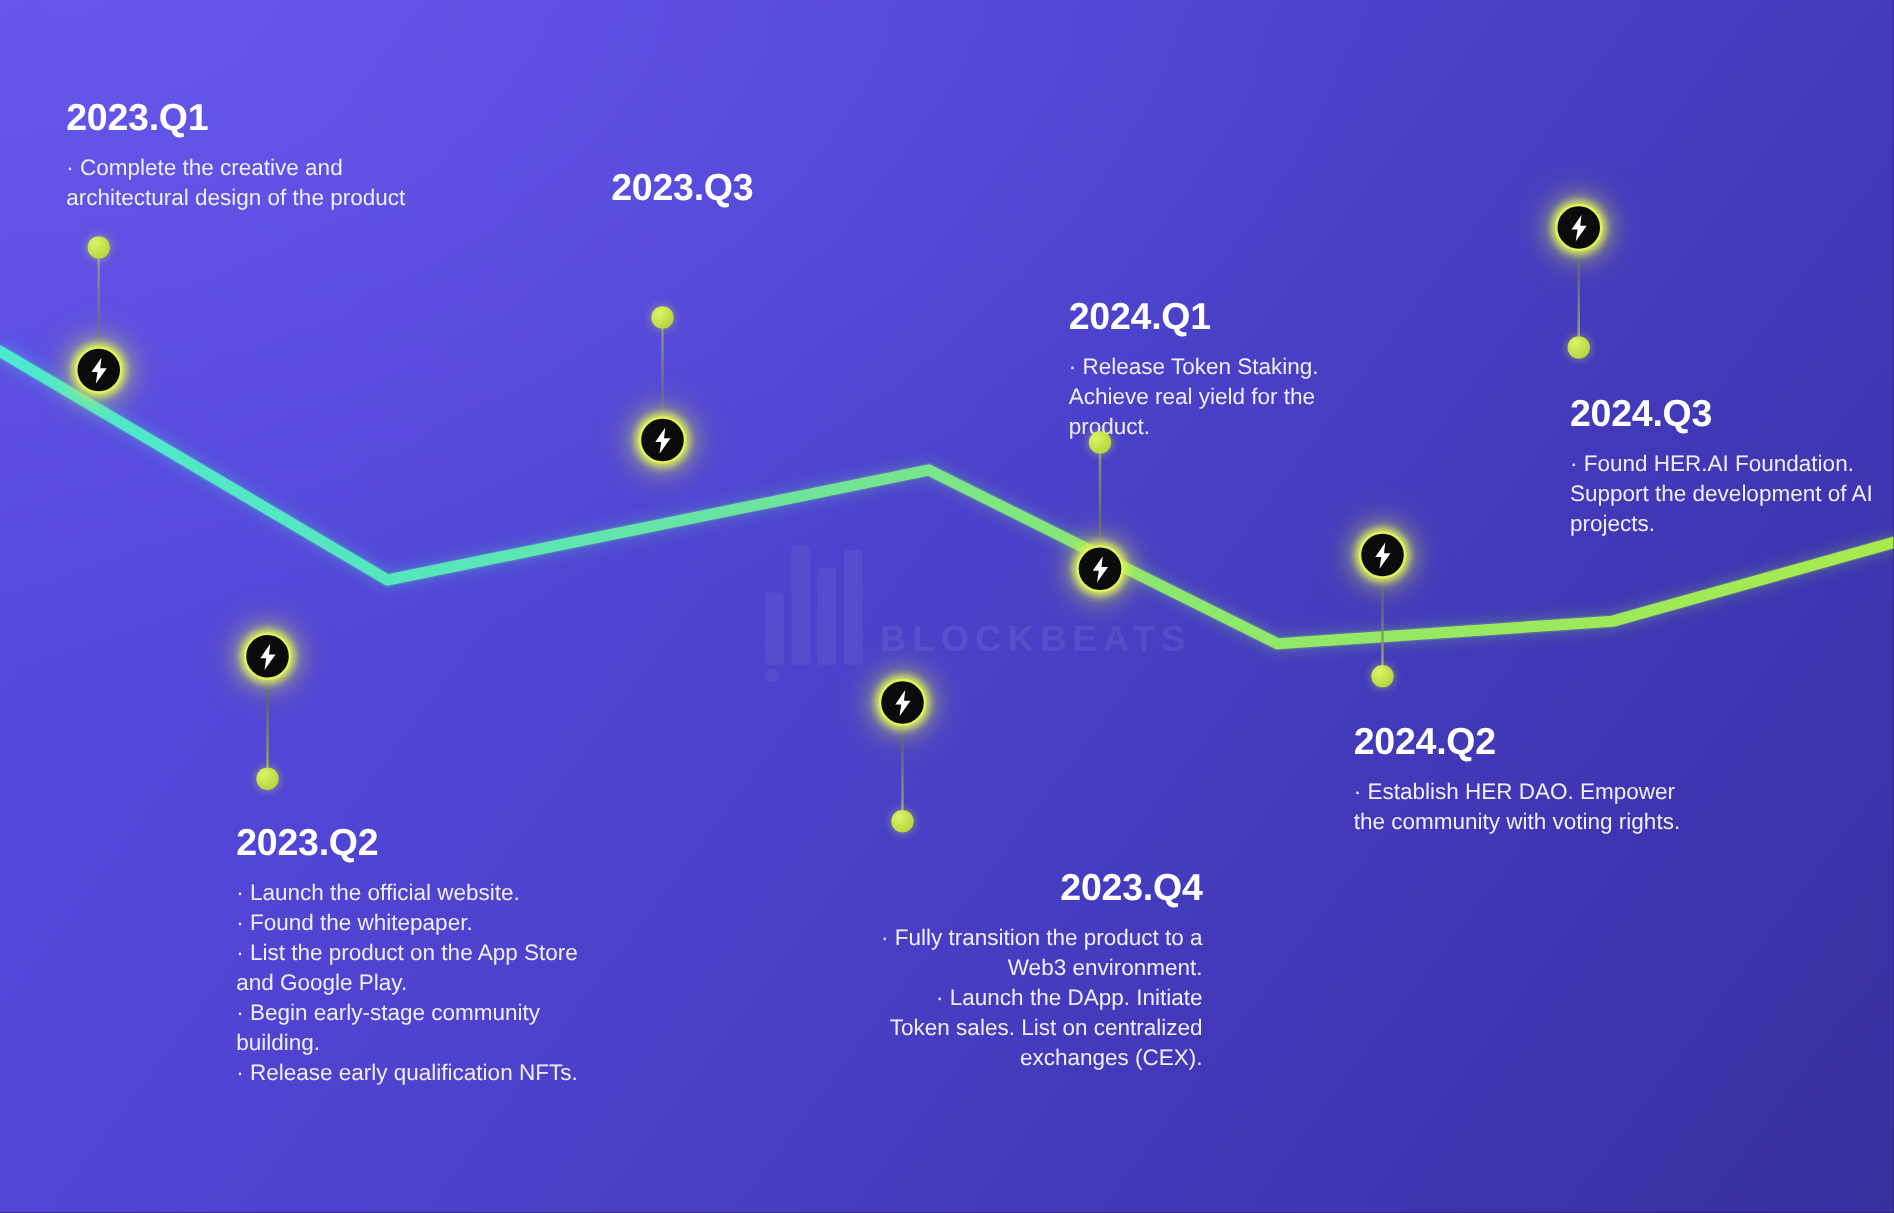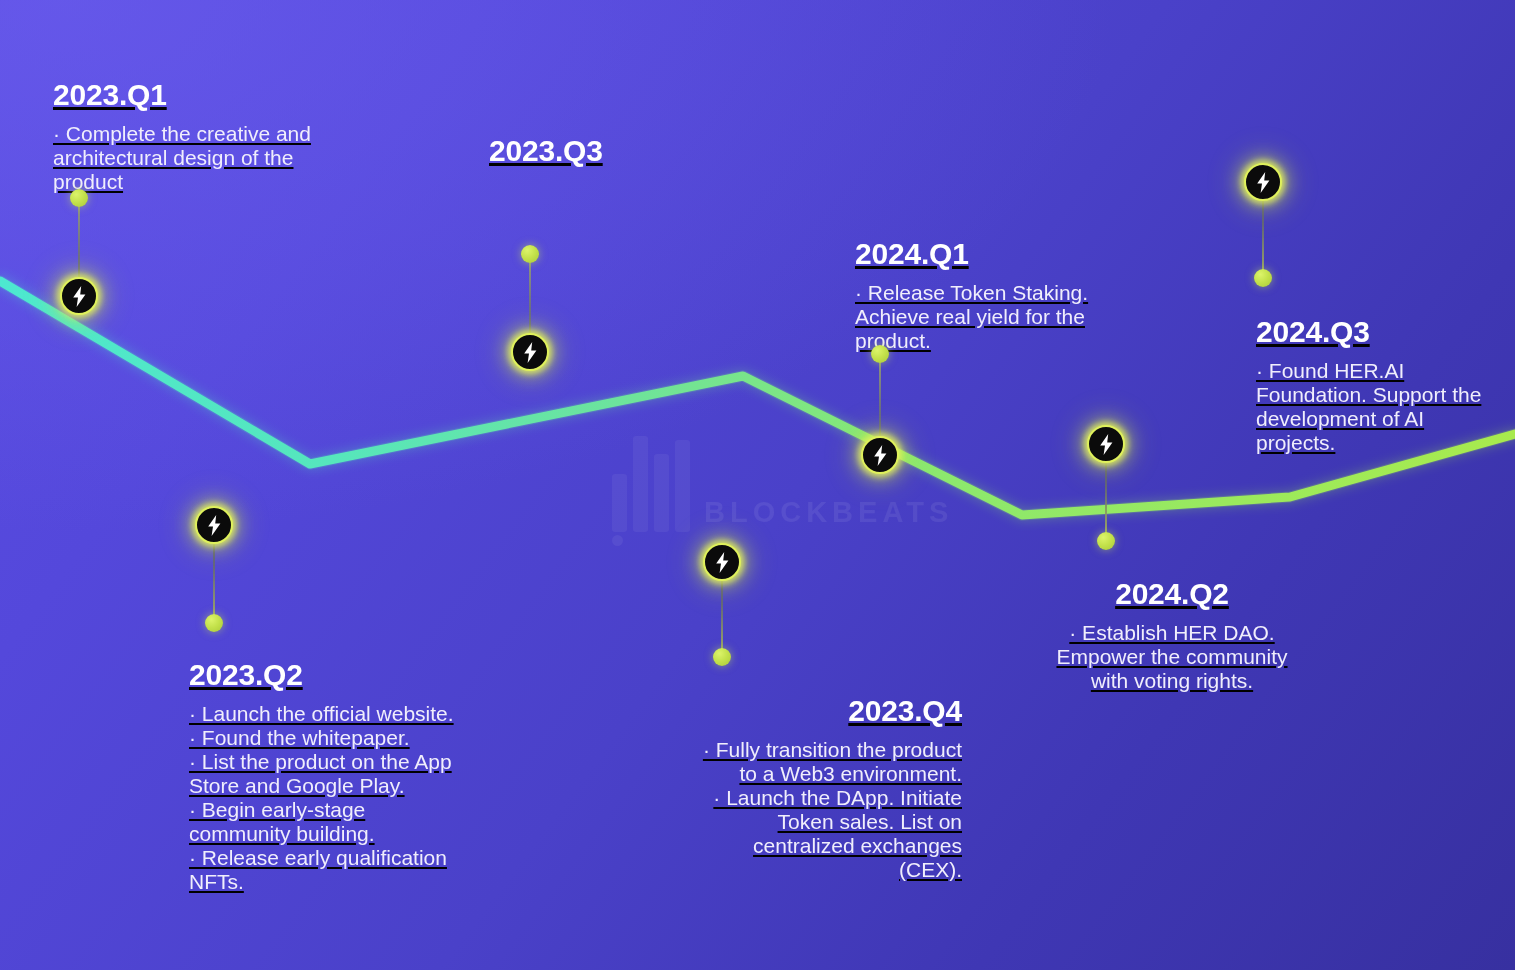--- a/index.html
+++ b/index.html
@@ -116,36 +116,36 @@
       0 0 6px 3px rgba(226,242,92,0.85),
       0 0 16px 7px rgba(214,234,70,0.40),
       0 0 28px 12px rgba(200,225,60,0.18);
     display: flex;
     align-items: center;
     justify-content: center;
   }
   .bolt svg { display: block; }
 
   
-  .block { position: absolute; text-decoration: underline; }
+  .block { position: absolute; }
   .block-title {
     font-size: 30px;
     font-weight: 700;
     color: #ffffff;
     letter-spacing: -0.2px;
     margin: 0 0 11px 0;
     line-height: 1.05;
   }
   .block-body {
     margin: 0;
     padding: 0;
     list-style: none;
   }
   .block-body li {
-    font-size: 21px;
+    font-size: 18px;
     line-height: 24px;
     color: #f0eefc;
     font-weight: 400;
   }
 </style>
 </head>
 <body>
 
 <div id="roadmap">
 
@@ -265,21 +265,21 @@
 
   <div class="marker" style="left:1106px; top:444px;">
     <div class="stem down" style="top:19px; height:78px;"></div>
     <div class="dot" style="top:97px;"></div>
     <div class="bolt">
       <svg width="17" height="21" viewBox="0 0 17 21" aria-hidden="true">
         <path d="M10.2 0 L2.2 11.6 L7.0 11.6 L5.6 21 L14.4 8.6 L9.2 8.6 Z" fill="#ffffff"></path>
       </svg>
     </div>
   </div>
-  <div class="block" style="left:1037px; top:578px; width:270px;text-align:center;">
+  <div class="block" style="left:1083px; top:578px; width:270px;">
     <h2 class="block-title">2024.Q2</h2>
     <ul class="block-body">
       <li>· Establish HER DAO. Empower the community with voting rights.</li>
     </ul>
   </div>
 
   <div class="marker" style="left:1263px; top:182px;">
     <div class="stem down" style="top:19px; height:77px;"></div>
     <div class="dot" style="top:96px;"></div>
     <div class="bolt">

